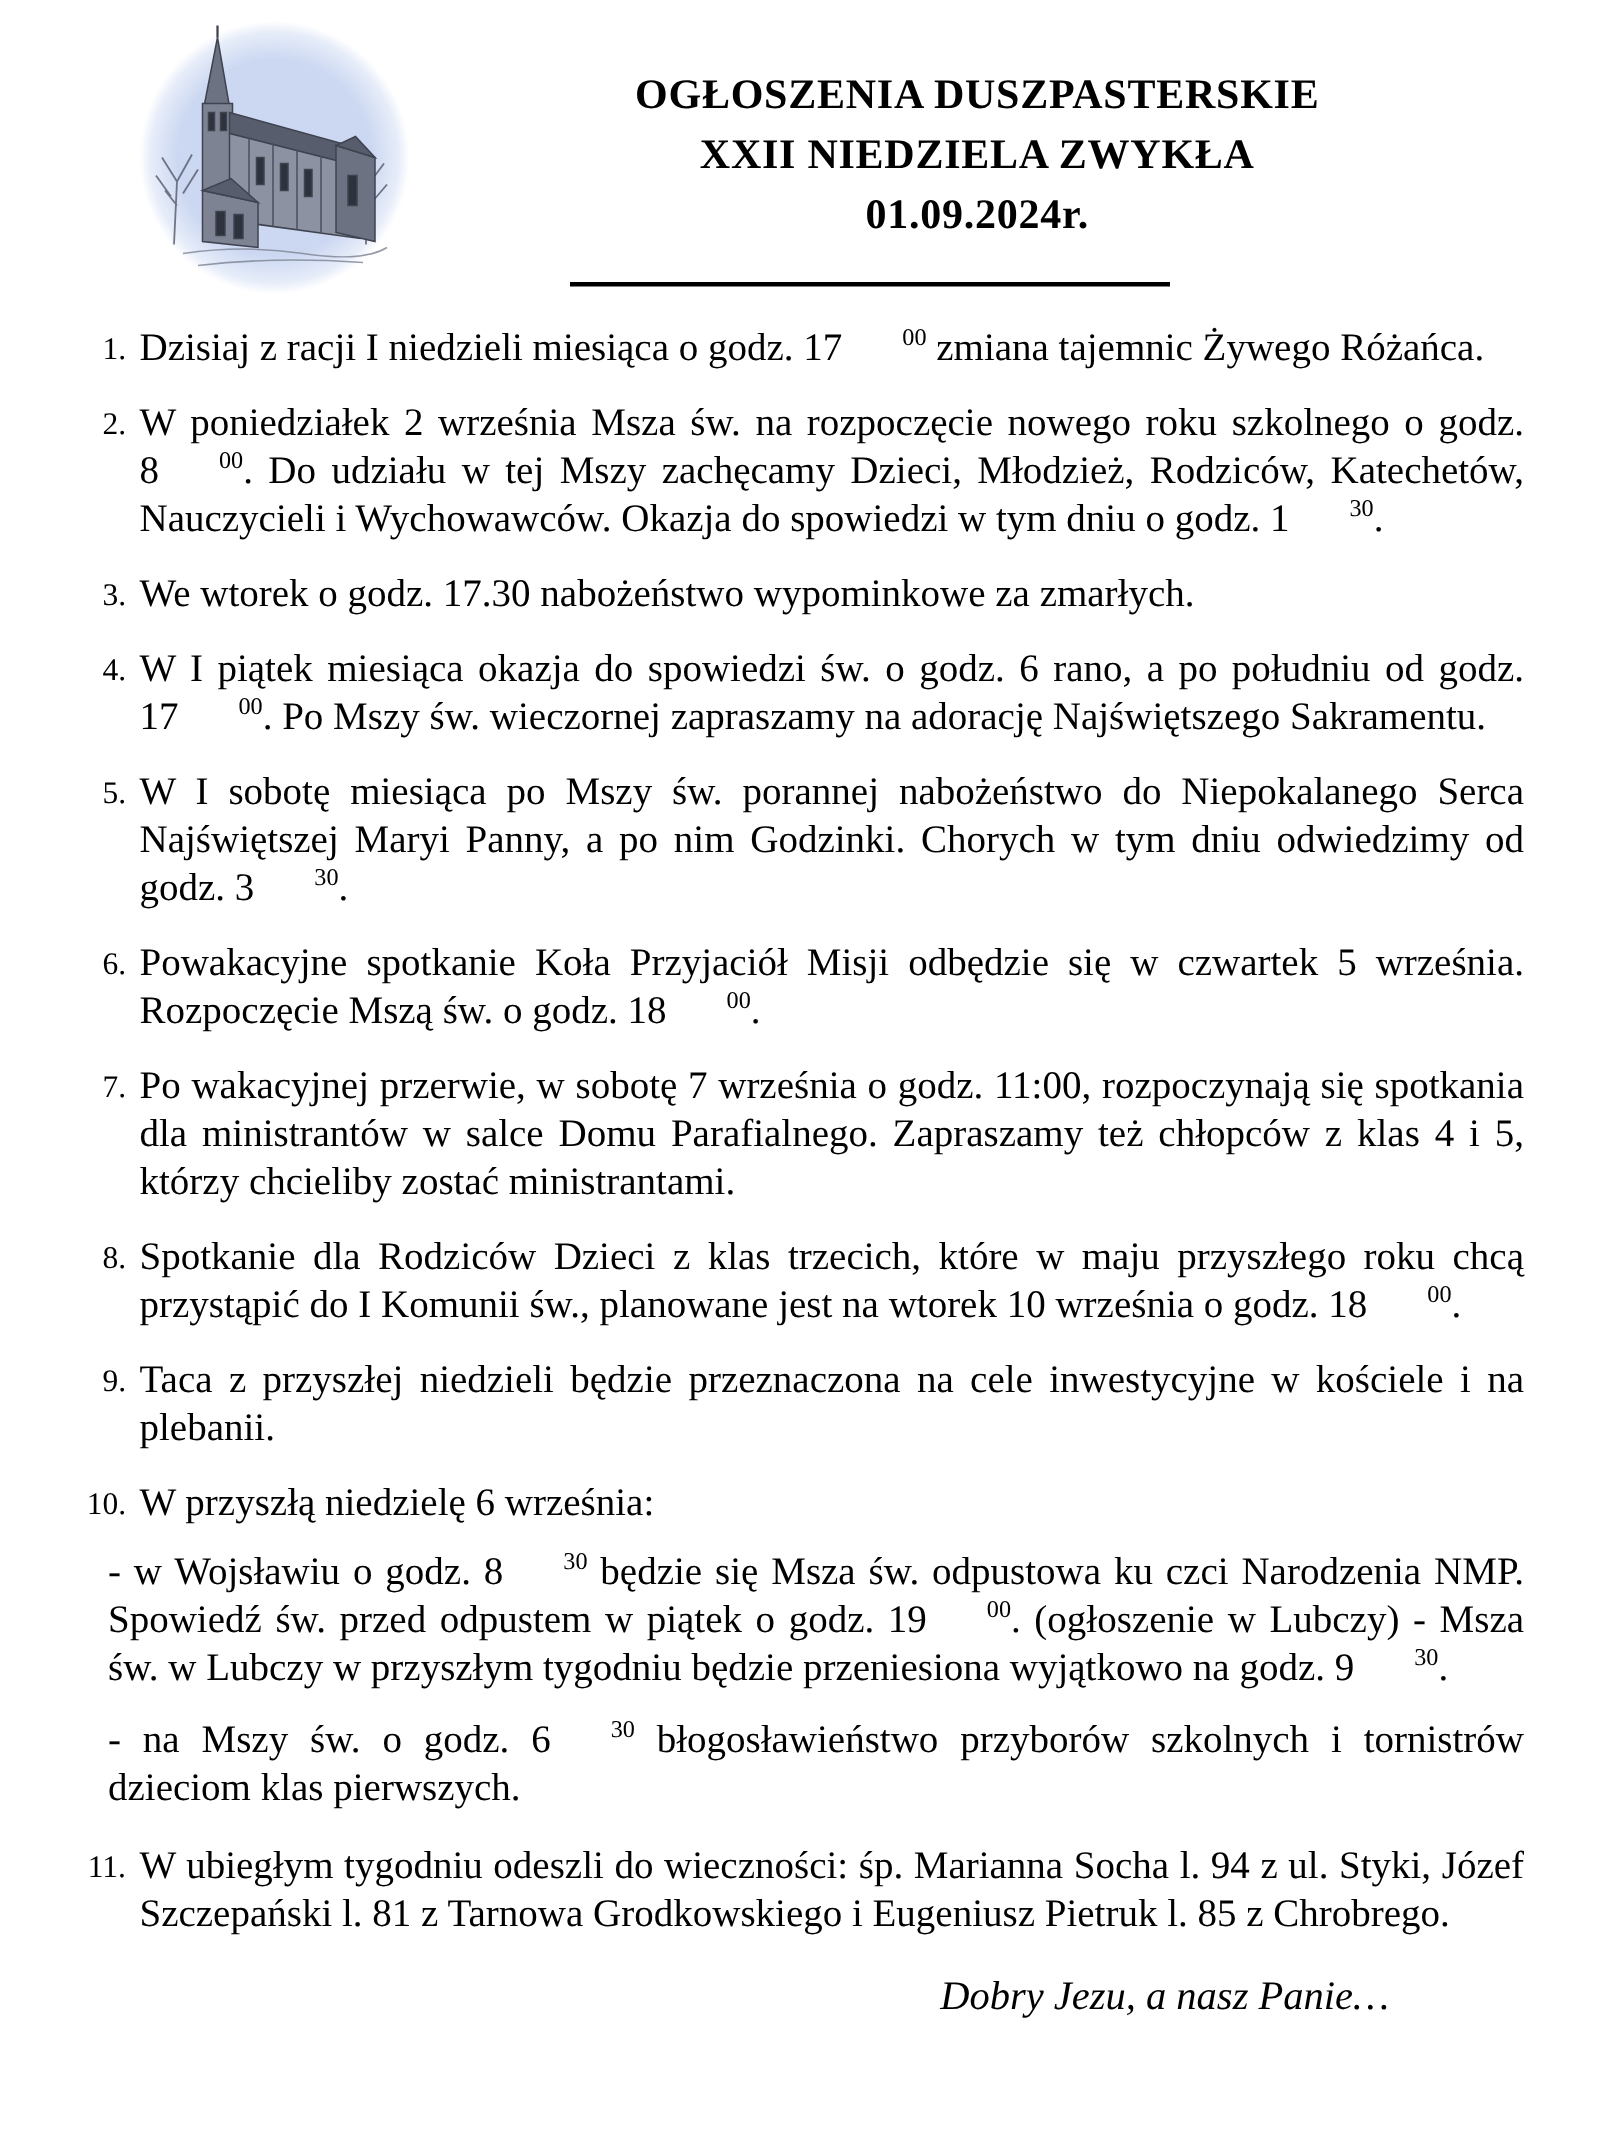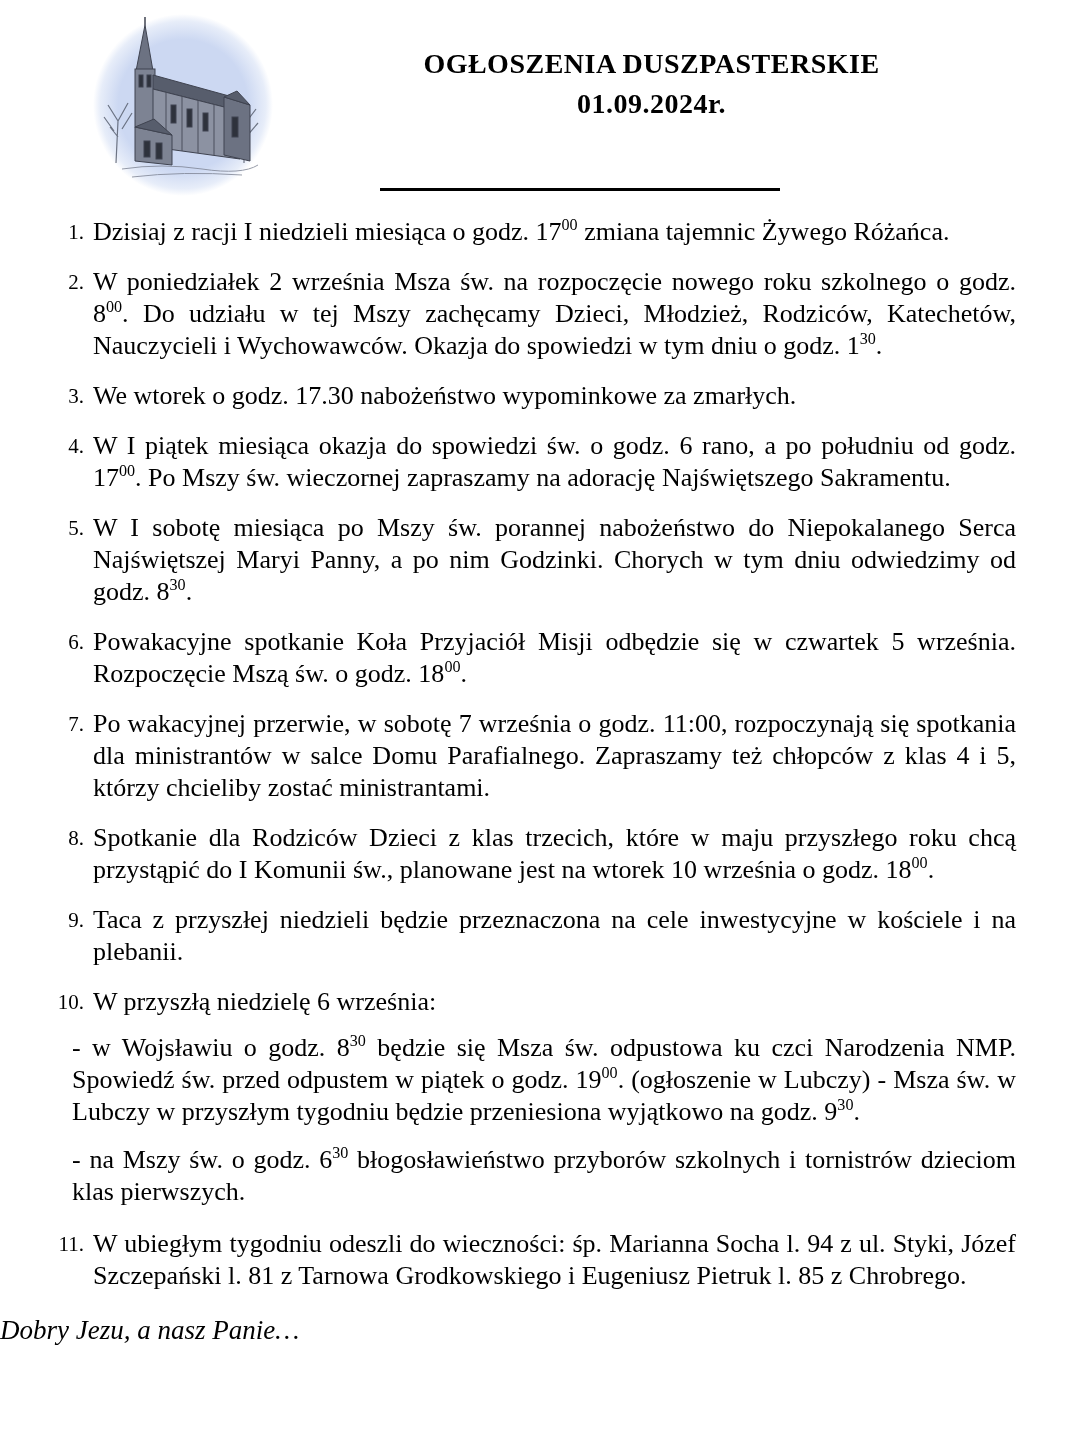--- a/index.html
+++ b/index.html
@@ -51,27 +51,28 @@
     text-align: justify;
     text-align-last: left;
   }
   .sub-item {
     margin: -4px 0 20px 72px;
   }
   sup {
     font-size: 0.62em;
     line-height: 0;
     vertical-align: super;
+    margin-left: 40px;
   }
   .bold { font-weight: normal; }
 
   
   .closing {
     margin-top: 22px;
-    text-align: left;
+    text-align: right;
     font-style: italic;
     font-size: 27px;
     padding-right: 90px;
   }
 </style>
 </head>
 <body>
 
 <div class="page">
 
@@ -126,20 +127,21 @@
 
       <g stroke="#7d8393" stroke-width="1" fill="none" opacity="0.8">
         <path d="M30 156 Q70 150 110 156 T166 152"></path>
         <path d="M40 164 Q90 158 150 162"></path>
       </g>
     </svg>
   </div>
 
   <div class="titles">
     <div>OGŁOSZENIA DUSZPASTERSKIE</div>
+    <div>XXII NIEDZIELA ZWYKŁA</div>
     <div>01.09.2024r.</div>
   </div>
 
   <div class="rule"></div>
 
   <main class="content">
       <div class="item">
         <span class="num">1.</span>
         <p class="txt"><span>Dzisiaj z racji I niedzieli miesiąca o godz. 17</span><sup>00</sup><span> zmiana tajemnic Żywego Różańca.</span></p>
       </div>
@@ -150,21 +152,21 @@
       <div class="item">
         <span class="num">3.</span>
         <p class="txt"><span>We wtorek o godz. 17.30 nabożeństwo wypominkowe za zmarłych.</span></p>
       </div>
       <div class="item">
         <span class="num">4.</span>
         <p class="txt"><span>W I piątek miesiąca okazja do spowiedzi św. o godz. 6 rano, a po południu od godz. 17</span><sup>00</sup><span>. Po Mszy św. wieczornej zapraszamy na adorację Najświętszego Sakramentu.</span></p>
       </div>
       <div class="item">
         <span class="num">5.</span>
-        <p class="txt"><span>W I sobotę miesiąca po Mszy św. porannej nabożeństwo do Niepokalanego Serca Najświętszej Maryi Panny, a po nim Godzinki. Chorych w tym dniu odwiedzimy od godz. 8</span><sup>30</sup><span>.</span></p>
+        <p class="txt"><span>W I sobotę miesiąca po Mszy św. porannej nabożeństwo do Niepokalanego Serca Najświętszej Maryi Panny, a po nim Godzinki. Chorych w tym dniu odwiedzimy od godz. 3</span><sup>30</sup><span>.</span></p>
       </div>
       <div class="item">
         <span class="num">6.</span>
         <p class="txt"><span>Powakacyjne spotkanie Koła Przyjaciół Misji odbędzie się w czwartek 5 września. Rozpoczęcie Mszą św. o godz. 18</span><sup>00</sup><span>.</span></p>
       </div>
       <div class="item">
         <span class="num">7.</span>
         <p class="txt"><span>Po wakacyjnej przerwie, w sobotę 7 września o godz. 11:00, rozpoczynają się spotkania dla ministrantów w salce Domu Parafialnego. Zapraszamy też chłopców z klas 4 i 5, którzy chcieliby zostać ministrantami.</span></p>
       </div>
       <div class="item">

